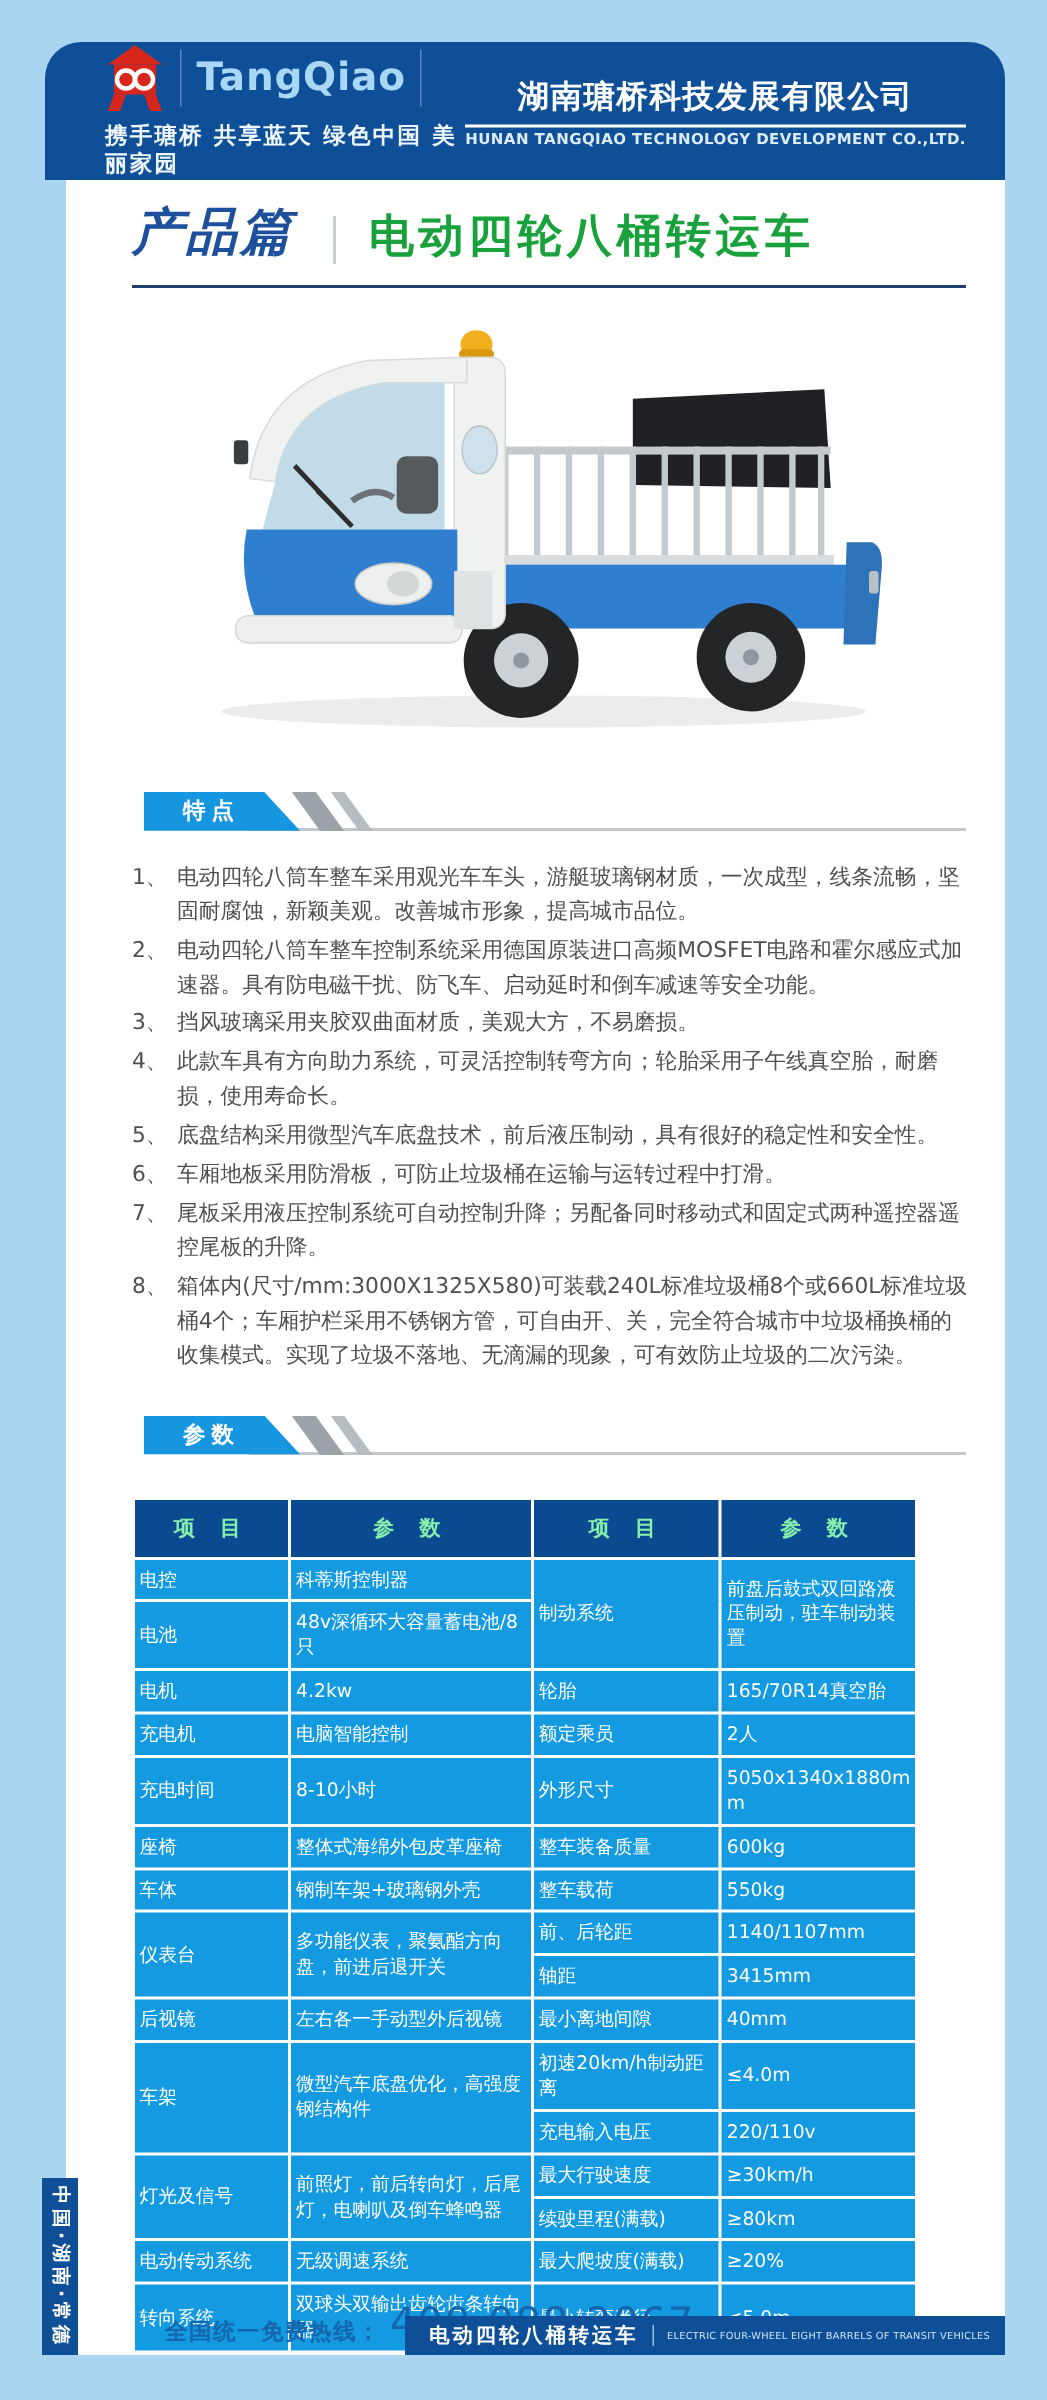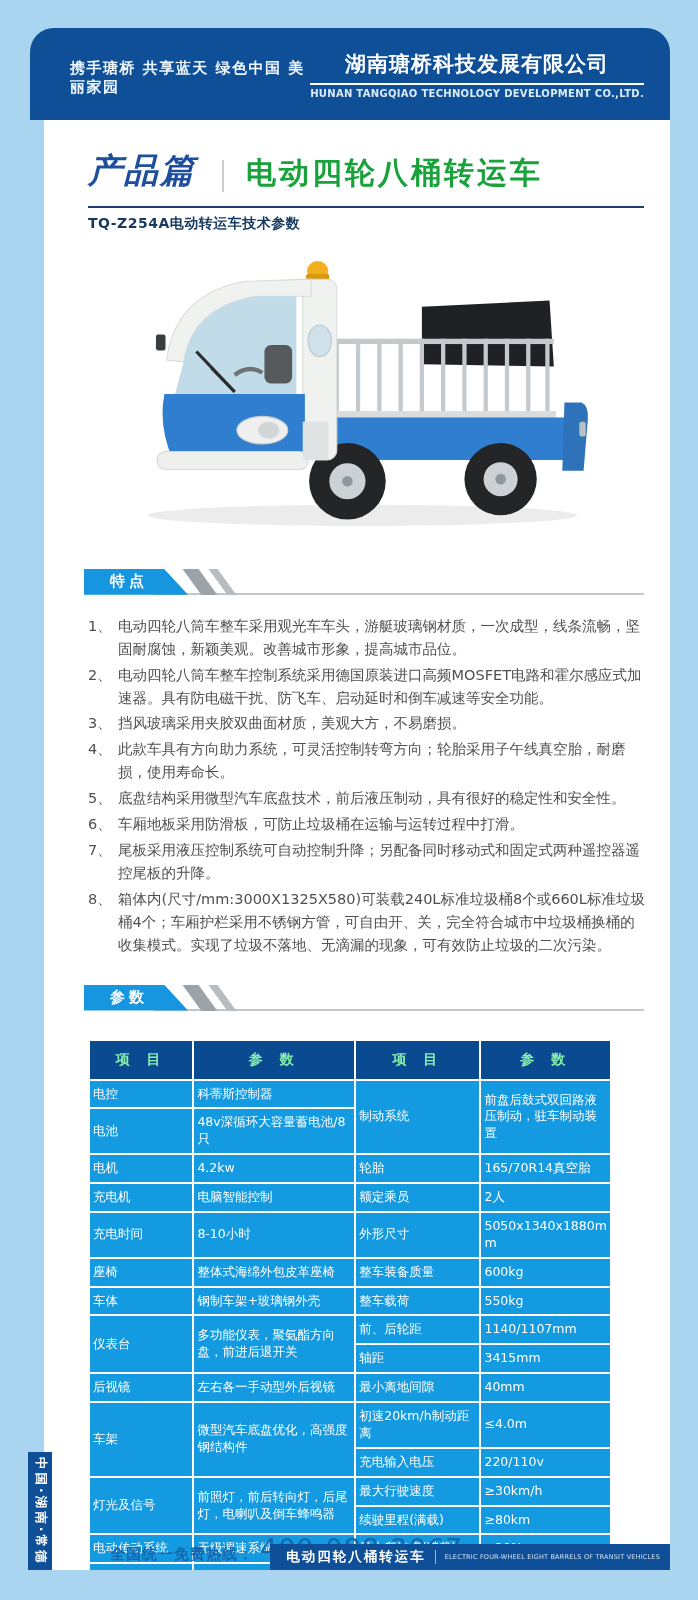--- a/index.html
+++ b/index.html
@@ -17,33 +17,33 @@
   .logo-text{font-size:26px;font-weight:bold;color:#a9d8f6;letter-spacing:.5px;}
   .slogan{margin-top:7px;font-size:15px;color:#eef6fd;font-weight:bold;letter-spacing:1.5px;}
   .company{display:flex;flex-direction:column;align-items:center;}
   .company-cn{font-size:21px;font-weight:bold;color:#ffffff;letter-spacing:1px;white-space:nowrap;}
   .company-rule{width:100%;height:2px;background:#ffffff;margin:5px 0 3px;}
   .company-en{font-size:10px;color:#dcebf8;font-weight:bold;letter-spacing:.3px;white-space:nowrap;}
 
   
   .content{position:absolute;left:44px;top:120px;width:626px;height:1450px;background:#ffffff;overflow:hidden;}
 
-  .title-block{margin:28px 20px 0 44px;}
+  .title-block{margin:12px 20px 0 44px;}
   .title-row{display:flex;align-items:flex-end;}
   .series-title{font-size:34px;font-weight:bold;font-style:italic;color:#1d4f9d;letter-spacing:2px;}
   .title-vline{width:2px;height:32px;background:#c9ced3;margin:0 22px 2px 26px;}
   .product-title{font-size:30px;font-weight:bold;color:#19a23b;letter-spacing:3px;}
   .title-rule{height:2px;background:#1d3f6d;margin:12px 6px 0 0;}
   .subtitle{margin-top:7px;font-size:14px;font-weight:bold;color:#16395f;letter-spacing:.5px;}
 
   .truck-figure{width:500px;margin:10px auto 0;}
   .truck-figure svg{display:block;width:100%;height:auto;}
 
   
-  .sec-row{position:relative;height:30px;margin:26px 26px 0 40px;padding-left:38px;}
+  .sec-row{position:relative;height:30px;margin:26px 26px 0 52px;padding-left:38px;}
   .sec-line{position:absolute;left:70px;right:0;bottom:2px;height:2px;background:#c3c7cb;}
   .sec-tag{position:absolute;left:0;top:2px;width:104px;height:26px;background:#1596de;color:#fff;
     font-size:15px;font-weight:bold;letter-spacing:4px;display:flex;align-items:center;padding-left:26px;
     box-sizing:border-box;clip-path:polygon(0 0,calc(100% - 24px) 0,100% 100%,0 100%);}
   .stripe{position:absolute;top:2px;height:26px;transform:skewX(36deg);}
   .stripe.s1{left:108px;width:16px;background:#9ba2a8;}
   .stripe.s2{left:134px;width:9px;background:#b6bcc0;}
 
   
   .features{list-style:none;margin:18px 24px 0 44px;padding:0;font-size:14.5px;color:#4f4f4f;line-height:1.58;}
@@ -74,39 +74,53 @@
     writing-mode:vertical-rl;text-orientation:sideways;font-size:12.5px;font-weight:bold;letter-spacing:3px;
     display:flex;align-items:center;justify-content:center;}
 </style>
 </head>
 <body>
 
 <div class="page">
 
   <div class="header-card">
     <div class="logo-block">
+      <div class="logo-row">
+        <span>
+          <svg class="logo-mark" viewBox="0 0 40 44">
+            <polygon points="20,0 38,13 2,13" fill="#d9261c"></polygon>
+            <rect x="6" y="13" width="28" height="20" fill="#d9261c"></rect>
+            <circle cx="14" cy="23" r="6" fill="none" stroke="#ffffff" stroke-width="3"></circle>
+            <circle cx="26" cy="23" r="6" fill="none" stroke="#ffffff" stroke-width="3"></circle>
+            <polygon points="6,33 14,33 10,44 2,44" fill="#d9261c"></polygon>
+            <polygon points="26,33 34,33 38,44 30,44" fill="#d9261c"></polygon>
+          </svg>
+        </span>
+        <span class="logo-vline"></span>
+        <span class="logo-text">TangQiao</span>
+        <span class="logo-vline"></span>
+      </div>
       <div class="slogan">携手瑭桥 共享蓝天 绿色中国 美丽家园</div>
     </div>
     <div class="company">
       <div class="company-cn">湖南瑭桥科技发展有限公司</div>
       <div class="company-rule"></div>
       <div class="company-en">HUNAN TANGQIAO TECHNOLOGY DEVELOPMENT CO.,LTD.</div>
     </div>
   </div>
 
   <div class="content">
 
     <div class="title-block">
       <div class="title-row">
         <span class="series-title">产品篇</span>
         <span class="title-vline"></span>
         <span class="product-title">电动四轮八桶转运车</span>
       </div>
       <div class="title-rule"></div>
-      <div class="subtitle">TQ-Z254A电动转运车技术参数</div>
     </div>
 
     <div class="truck-figure" role="img">
       <svg viewBox="0 0 470 280">
         <ellipse cx="240" cy="256" rx="202" ry="10" fill="#ececec"></ellipse>
 
         <polygon points="296,60 416,54 420,116 296,114" fill="#202124"></polygon>
 
         <rect x="210" y="90" width="210" height="5" fill="#c3c9cd"></rect>
         <g fill="#c3c9cd">

